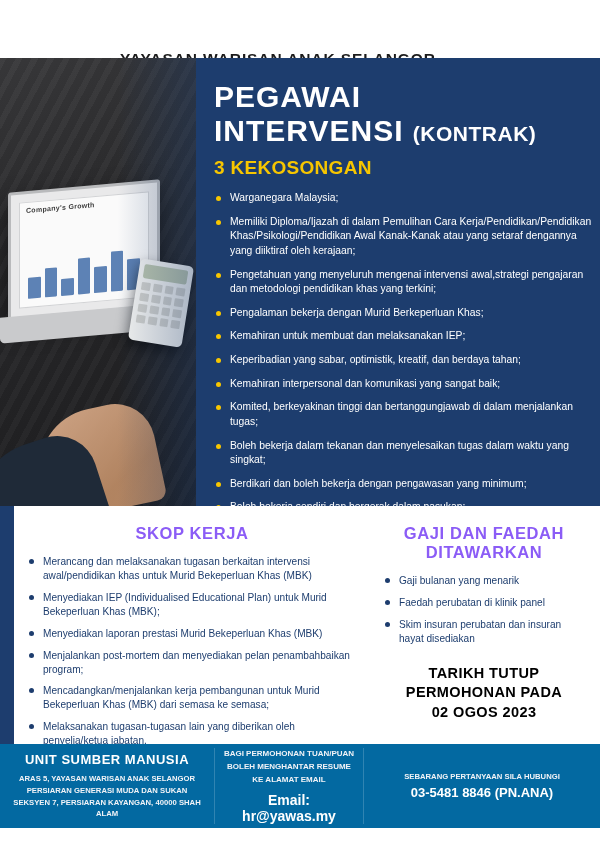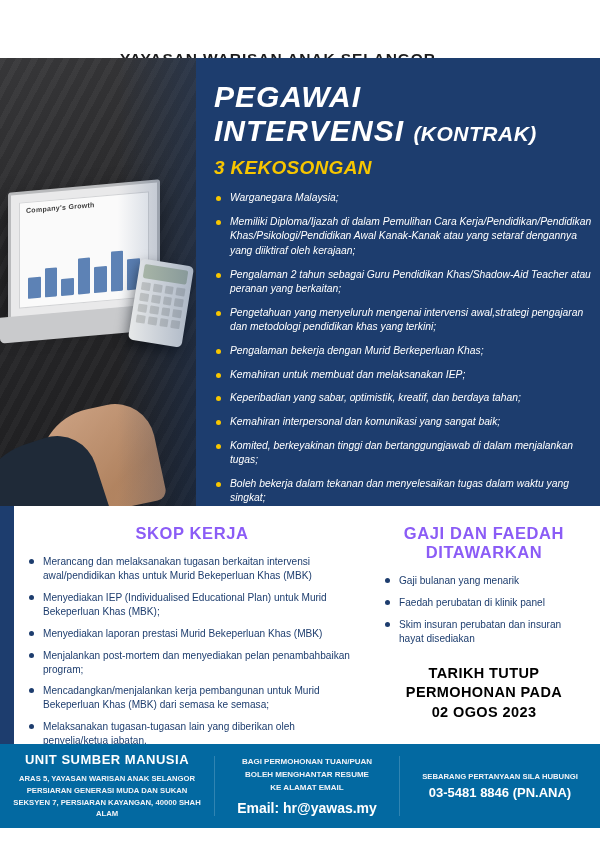--- a/index.html
+++ b/index.html
@@ -183,21 +183,20 @@
   }
   .photo-shade {
     position: absolute; inset: 0;
     background: linear-gradient(90deg, rgba(0,0,0,0) 60%, rgba(29,61,110,0.35) 100%);
   }
 
   .content-col {
     flex: 1;
     padding: 22px 0 10px 18px;
     color: #ffffff;
-    font-style: italic;
   }
   .job-title {
     font-size: 30px;
     font-weight: bold;
     letter-spacing: 1px;
     line-height: 1.12;
     color: #ffffff;
   }
   .job-title .contract {
     font-size: 21px;
@@ -311,21 +310,21 @@
     letter-spacing: 0.5px;
     margin-bottom: 6px;
   }
   .foot-left p {
     font-size: 7.7px;
     line-height: 1.55;
     color: #f1f3f7;
     font-weight: bold;
   }
   .foot-mid {
-    width: 186px;
+    width: 150px;
     padding: 0 8px;
     text-align: center;
     border-left: 1px solid rgba(255,255,255,0.18);
     border-right: 1px solid rgba(255,255,255,0.18);
   }
   .foot-mid p {
     font-size: 8px;
     line-height: 1.6;
     font-weight: bold;
     color: #f1f3f7;
@@ -417,21 +416,20 @@
         <div>
           <span>INTERVENSI</span>
           <span class="contract">(KONTRAK)</span>
         </div>
       </div>
       <div class="vacancy">3 KEKOSONGAN</div>
 
       <ul class="req">
         <li>Warganegara Malaysia;</li>
         <li>Memiliki Diploma/Ijazah di dalam Pemulihan Cara Kerja/Pendidikan/Pendidikan Khas/Psikologi/Pendidikan Awal Kanak-Kanak atau yang setaraf dengannya yang diiktiraf oleh kerajaan;</li>
-        <li>Pengalaman 2 tahun sebagai Guru Pendidikan Khas/Shadow-Aid Teacher atau peranan yang berkaitan;</li>
         <li>Pengetahuan yang menyeluruh mengenai intervensi awal,strategi pengajaran dan metodologi pendidikan khas yang terkini;</li>
         <li>Pengalaman bekerja dengan Murid Berkeperluan Khas;</li>
         <li>Kemahiran untuk membuat dan melaksanakan IEP;</li>
         <li>Keperibadian yang sabar, optimistik, kreatif, dan berdaya tahan;</li>
         <li>Kemahiran interpersonal dan komunikasi yang sangat baik;</li>
         <li>Komited, berkeyakinan tinggi dan bertanggungjawab di dalam menjalankan tugas;</li>
         <li>Boleh bekerja dalam tekanan dan menyelesaikan tugas dalam waktu yang singkat;</li>
         <li>Berdikari dan boleh bekerja dengan pengawasan yang minimum;</li>
         <li>Boleh bekerja sendiri dan bergerak dalam pasukan;</li>
         <li>Mahir dalam penggunaan Microsoft word, excel, power point.</li>

